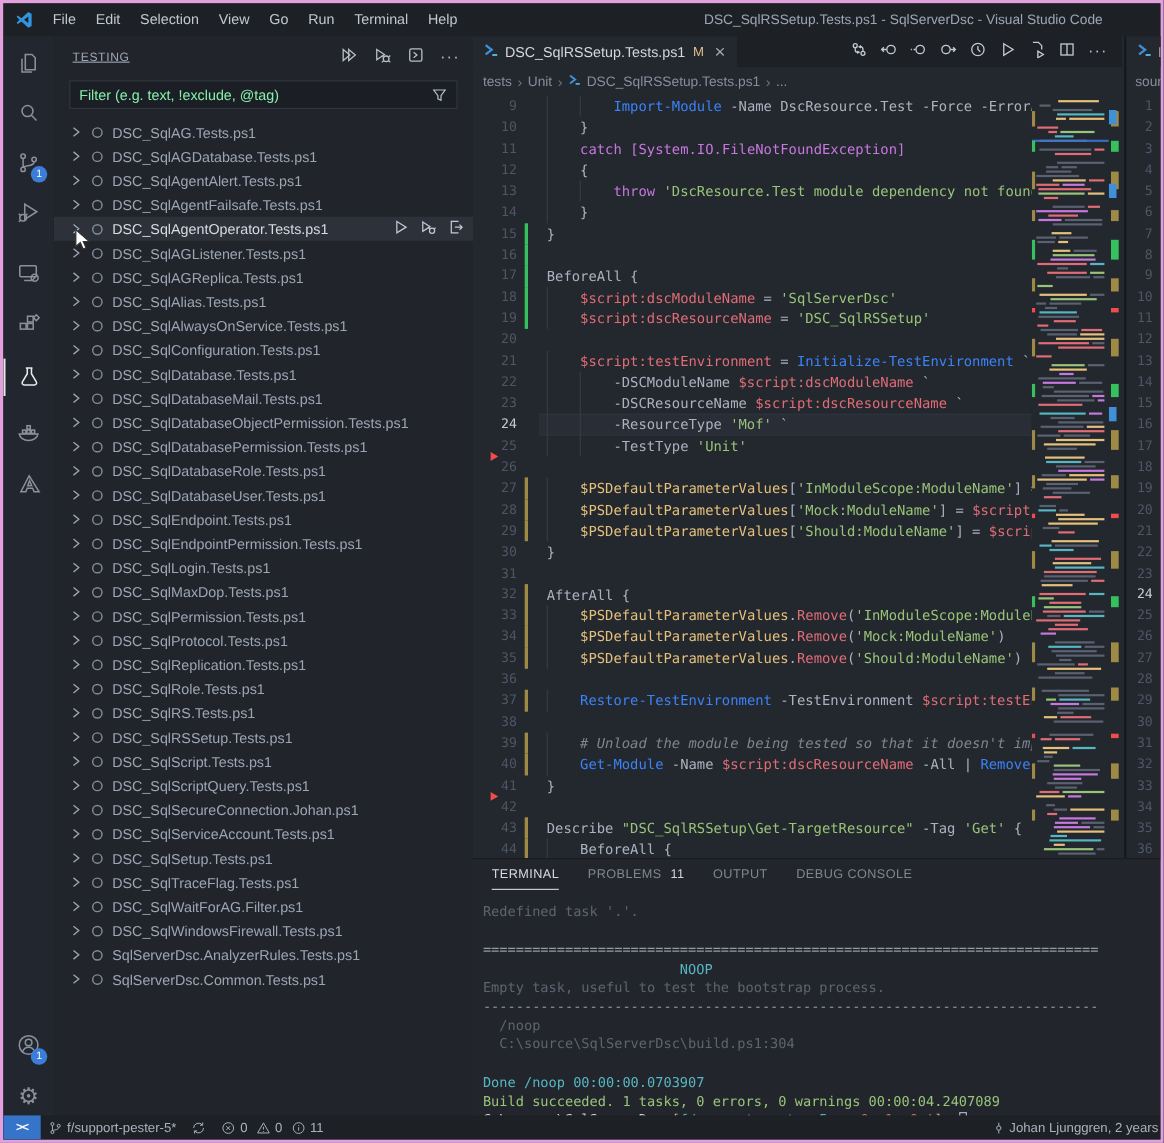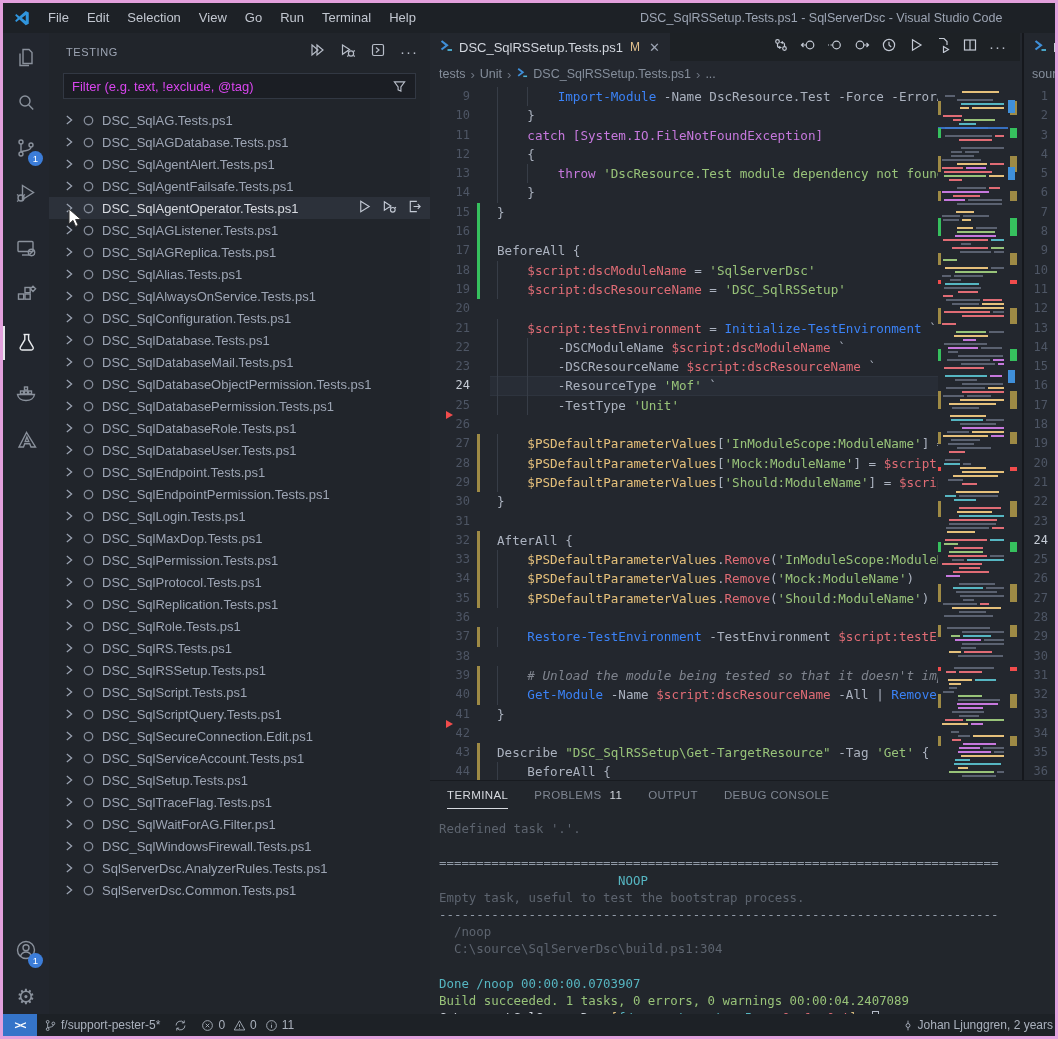--- a/index.html
+++ b/index.html
@@ -17,27 +17,27 @@
   .aitem{position:absolute;left:0;width:46px;height:46px;display:flex;align-items:center;justify-content:center;}
   .aitem svg{stroke:#8a919c;fill:none;stroke-width:1.4;}
   .aitem.active svg{stroke:#e8eaed;}
   .aitem.active::before{content:'';position:absolute;left:0;top:6px;bottom:6px;width:2px;background:#e8eaed;}
   .abadge{position:absolute;right:6px;bottom:5px;min-width:15px;height:15px;border-radius:8px;background:#3c7dd9;
     color:#fff;font-size:9.5px;line-height:15px;text-align:center;padding:0 2px;}
   .gearglyph{font-size:21px;color:#8a919c;}
   
   .sidebar{position:absolute;left:46px;top:30px;width:381px;bottom:22px;background:#21252b;overflow:hidden;}
   .sb-head{height:38px;display:flex;align-items:center;padding:0 12px 0 17px;}
-  .sb-title{font-size:11px;letter-spacing:.6px;color:#9da5b4;flex:1;}
+  .sb-title{font-size:11px;letter-spacing:.6px;color:#9da5b4;flex:1;text-decoration:underline;}
   .sb-actions{display:flex;gap:14px;align-items:center;}
   .sb-actions svg{stroke:#b7bdc8;fill:none;stroke-width:1.2;}
   .dots{color:#b7bdc8;font-size:15px;letter-spacing:1px;line-height:10px;}
   .filterbox{position:absolute;left:14px;right:14px;top:40px;height:26px;background:#1b1e24;border:1px solid #323843;
     display:flex;align-items:center;padding:0 8px;}
-  .filterbox .ph{flex:1;font-size:13px;color:#d946ef;}
+  .filterbox .ph{flex:1;font-size:13px;color:#86efac;}
   .testlist{position:absolute;left:0;right:0;top:76px;bottom:0;}
   .trow{height:22px;display:flex;align-items:center;padding-left:13px;font-size:13px;color:#9da5b4;white-space:nowrap;position:relative;}
   .trow svg{flex:none;}
   .trow .lbl{margin-left:7px;overflow:hidden;}
   .trow.hov{background:#2c313a;color:#d7dae0;}
   .trow .racts{position:absolute;right:8px;top:0;height:22px;display:flex;gap:10px;align-items:center;}
   .racts svg{stroke:#c3c9d4;fill:none;stroke-width:1.2;}
   
   .editorzone{position:absolute;left:427px;top:30px;right:0;height:747px;background:#23272e;}
   .group1{position:absolute;left:0;top:0;width:590px;height:100%;}
@@ -490,21 +490,21 @@
           </svg>
           <span class="lbl">DSC_SqlScriptQuery.Tests.ps1</span>
         </div>
         <div class="trow">
           <svg width="14" height="14" viewBox="0 0 16 16" style="stroke:#9da5b4;fill:none;stroke-width:1.4">
             <path d="M5.5 3.5L11 8l-5.5 4.5"></path>
           </svg>
           <svg width="13" height="13" viewBox="0 0 16 16" style="stroke:#848b98;fill:none;stroke-width:1.6;margin-left:6px;">
             <circle cx="8" cy="8" r="5.2"></circle>
           </svg>
-          <span class="lbl">DSC_SqlSecureConnection.Edit.ps1</span>
+          <span class="lbl">DSC_SqlSecureConnection.Johan.ps1</span>
         </div>
         <div class="trow">
           <svg width="14" height="14" viewBox="0 0 16 16" style="stroke:#9da5b4;fill:none;stroke-width:1.4">
             <path d="M5.5 3.5L11 8l-5.5 4.5"></path>
           </svg>
           <svg width="13" height="13" viewBox="0 0 16 16" style="stroke:#848b98;fill:none;stroke-width:1.6;margin-left:6px;">
             <circle cx="8" cy="8" r="5.2"></circle>
           </svg>
           <span class="lbl">DSC_SqlServiceAccount.Tests.ps1</span>
         </div>

